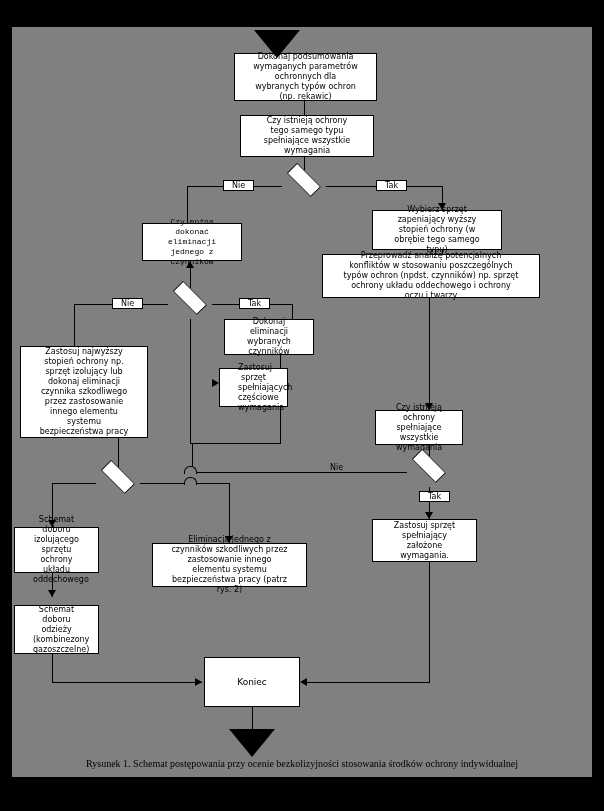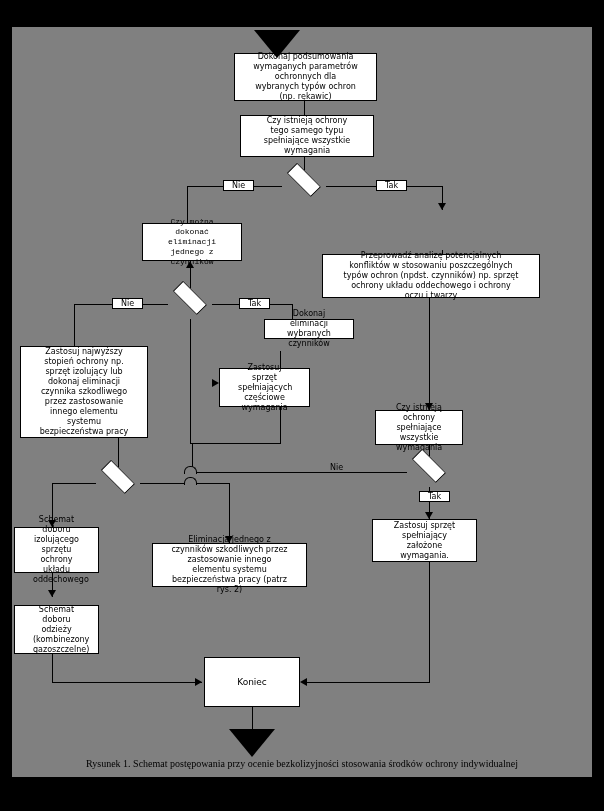--- a/index.html
+++ b/index.html
@@ -133,20 +133,23 @@
     <div class="ln lnv" style="left:430px;top:159px;height:24px;"></div>
     <div class="ar ar-d" style="left:426px;top:176px;"></div>
     <div class="elabel" style="left:364px;top:153px;">Tak</div>
 
     <div class="node" style="left:130px;top:196px;width:100px;height:38px;font-family:Liberation Mono, monospace;">
       <span>Czy można dokonać eliminacji jednego z czynników</span>
     </div>
 
     <div class="ln lnv" style="left:178px;top:234px;height:30px;"></div>
 
+    <div class="node" style="left:360px;top:183px;width:130px;height:40px;">
+      <span>Wybierz sprzęt zapeniający wyższy stopień ochrony  (w obrębie tego samego typu)</span>
+    </div>
 
     <div class="ln lnv" style="left:430px;top:223px;height:12px;"></div>
     <div class="ar ar-d" style="left:426px;top:228px;"></div>
 
     <div class="node" style="left:310px;top:227px;width:218px;height:44px;">
       <span>Przeprowadź analizę potencjalnych konfliktów w stosowaniu poszczególnych  typów ochron (npdst. czynników) np. sprzęt ochrony układu oddechowego i ochrony oczu i twarzy</span>
     </div>
 
     <div class="ln lnv" style="left:417px;top:271px;height:112px;"></div>
     <div class="ar ar-d" style="left:413px;top:376px;"></div>
@@ -156,25 +159,25 @@
       </div>
 
     <div class="ln lnh" style="left:62px;top:277px;width:94px;"></div>
     <div class="ln lnv" style="left:62px;top:277px;height:42px;"></div>
     <div class="elabel" style="left:100px;top:271px;">Nie</div>
 
     <div class="ln lnh" style="left:200px;top:277px;width:80px;"></div>
     <div class="ln lnv" style="left:280px;top:277px;height:15px;"></div>
     <div class="elabel" style="left:227px;top:271px;">Tak</div>
 
-    <div class="node" style="left:212px;top:292px;width:90px;height:20px;margin-left:40px;">
+    <div class="node" style="left:212px;top:292px;width:90px;height:36px;">
       <span>Dokonaj eliminacji wybranych czynników</span>
     </div>
 
-    <div class="node" style="left:207px;top:341px;width:91px;height:39px;">
+    <div class="node" style="left:207px;top:341px;width:69px;height:39px;">
       <span>Zastosuj sprzęt spełniających częściowe wymagania</span>
     </div>
     <div class="ar ar-r" style="left:200px;top:352px;"></div>
 
     <div class="ln lnv" style="left:268px;top:324px;height:17px;"></div>
 
     <div class="ln lnv" style="left:268px;top:380px;height:36px;"></div>
     <div class="ln lnh" style="left:178px;top:416px;width:91px;"></div>
     <div class="ln lnv" style="left:178px;top:292px;height:125px;"></div>
     <div class="ar ar-u" style="left:174px;top:234px;"></div>

